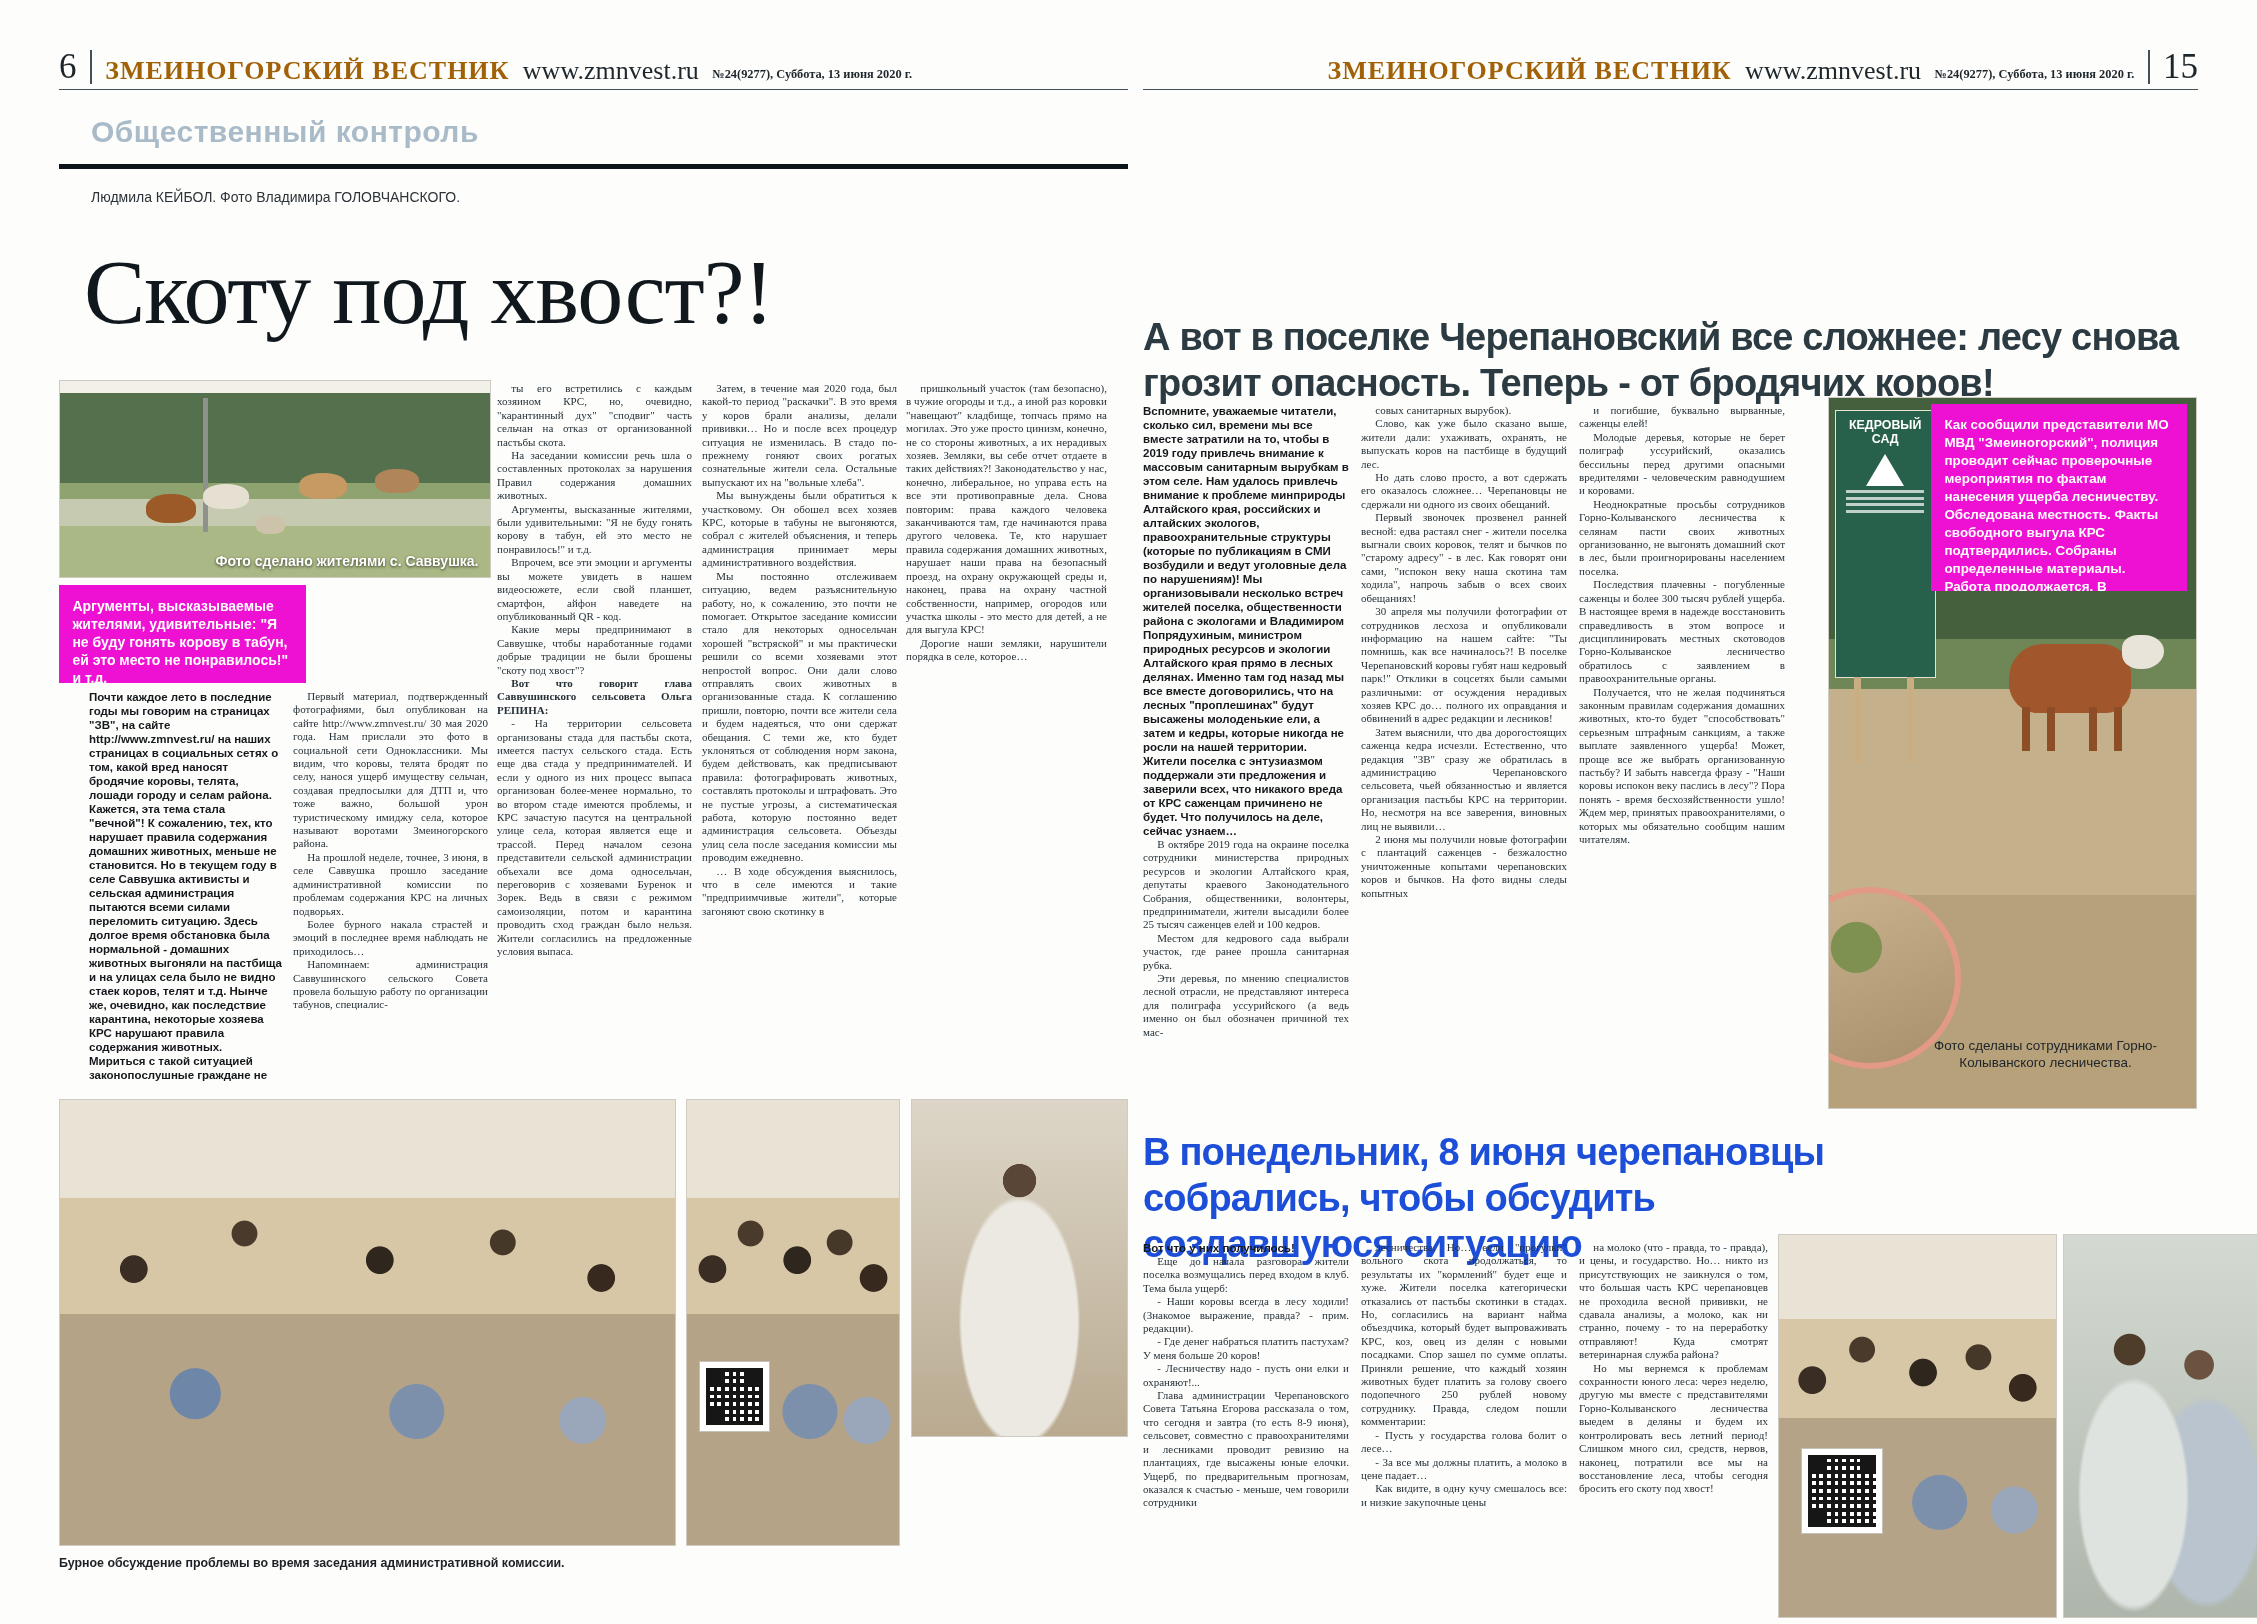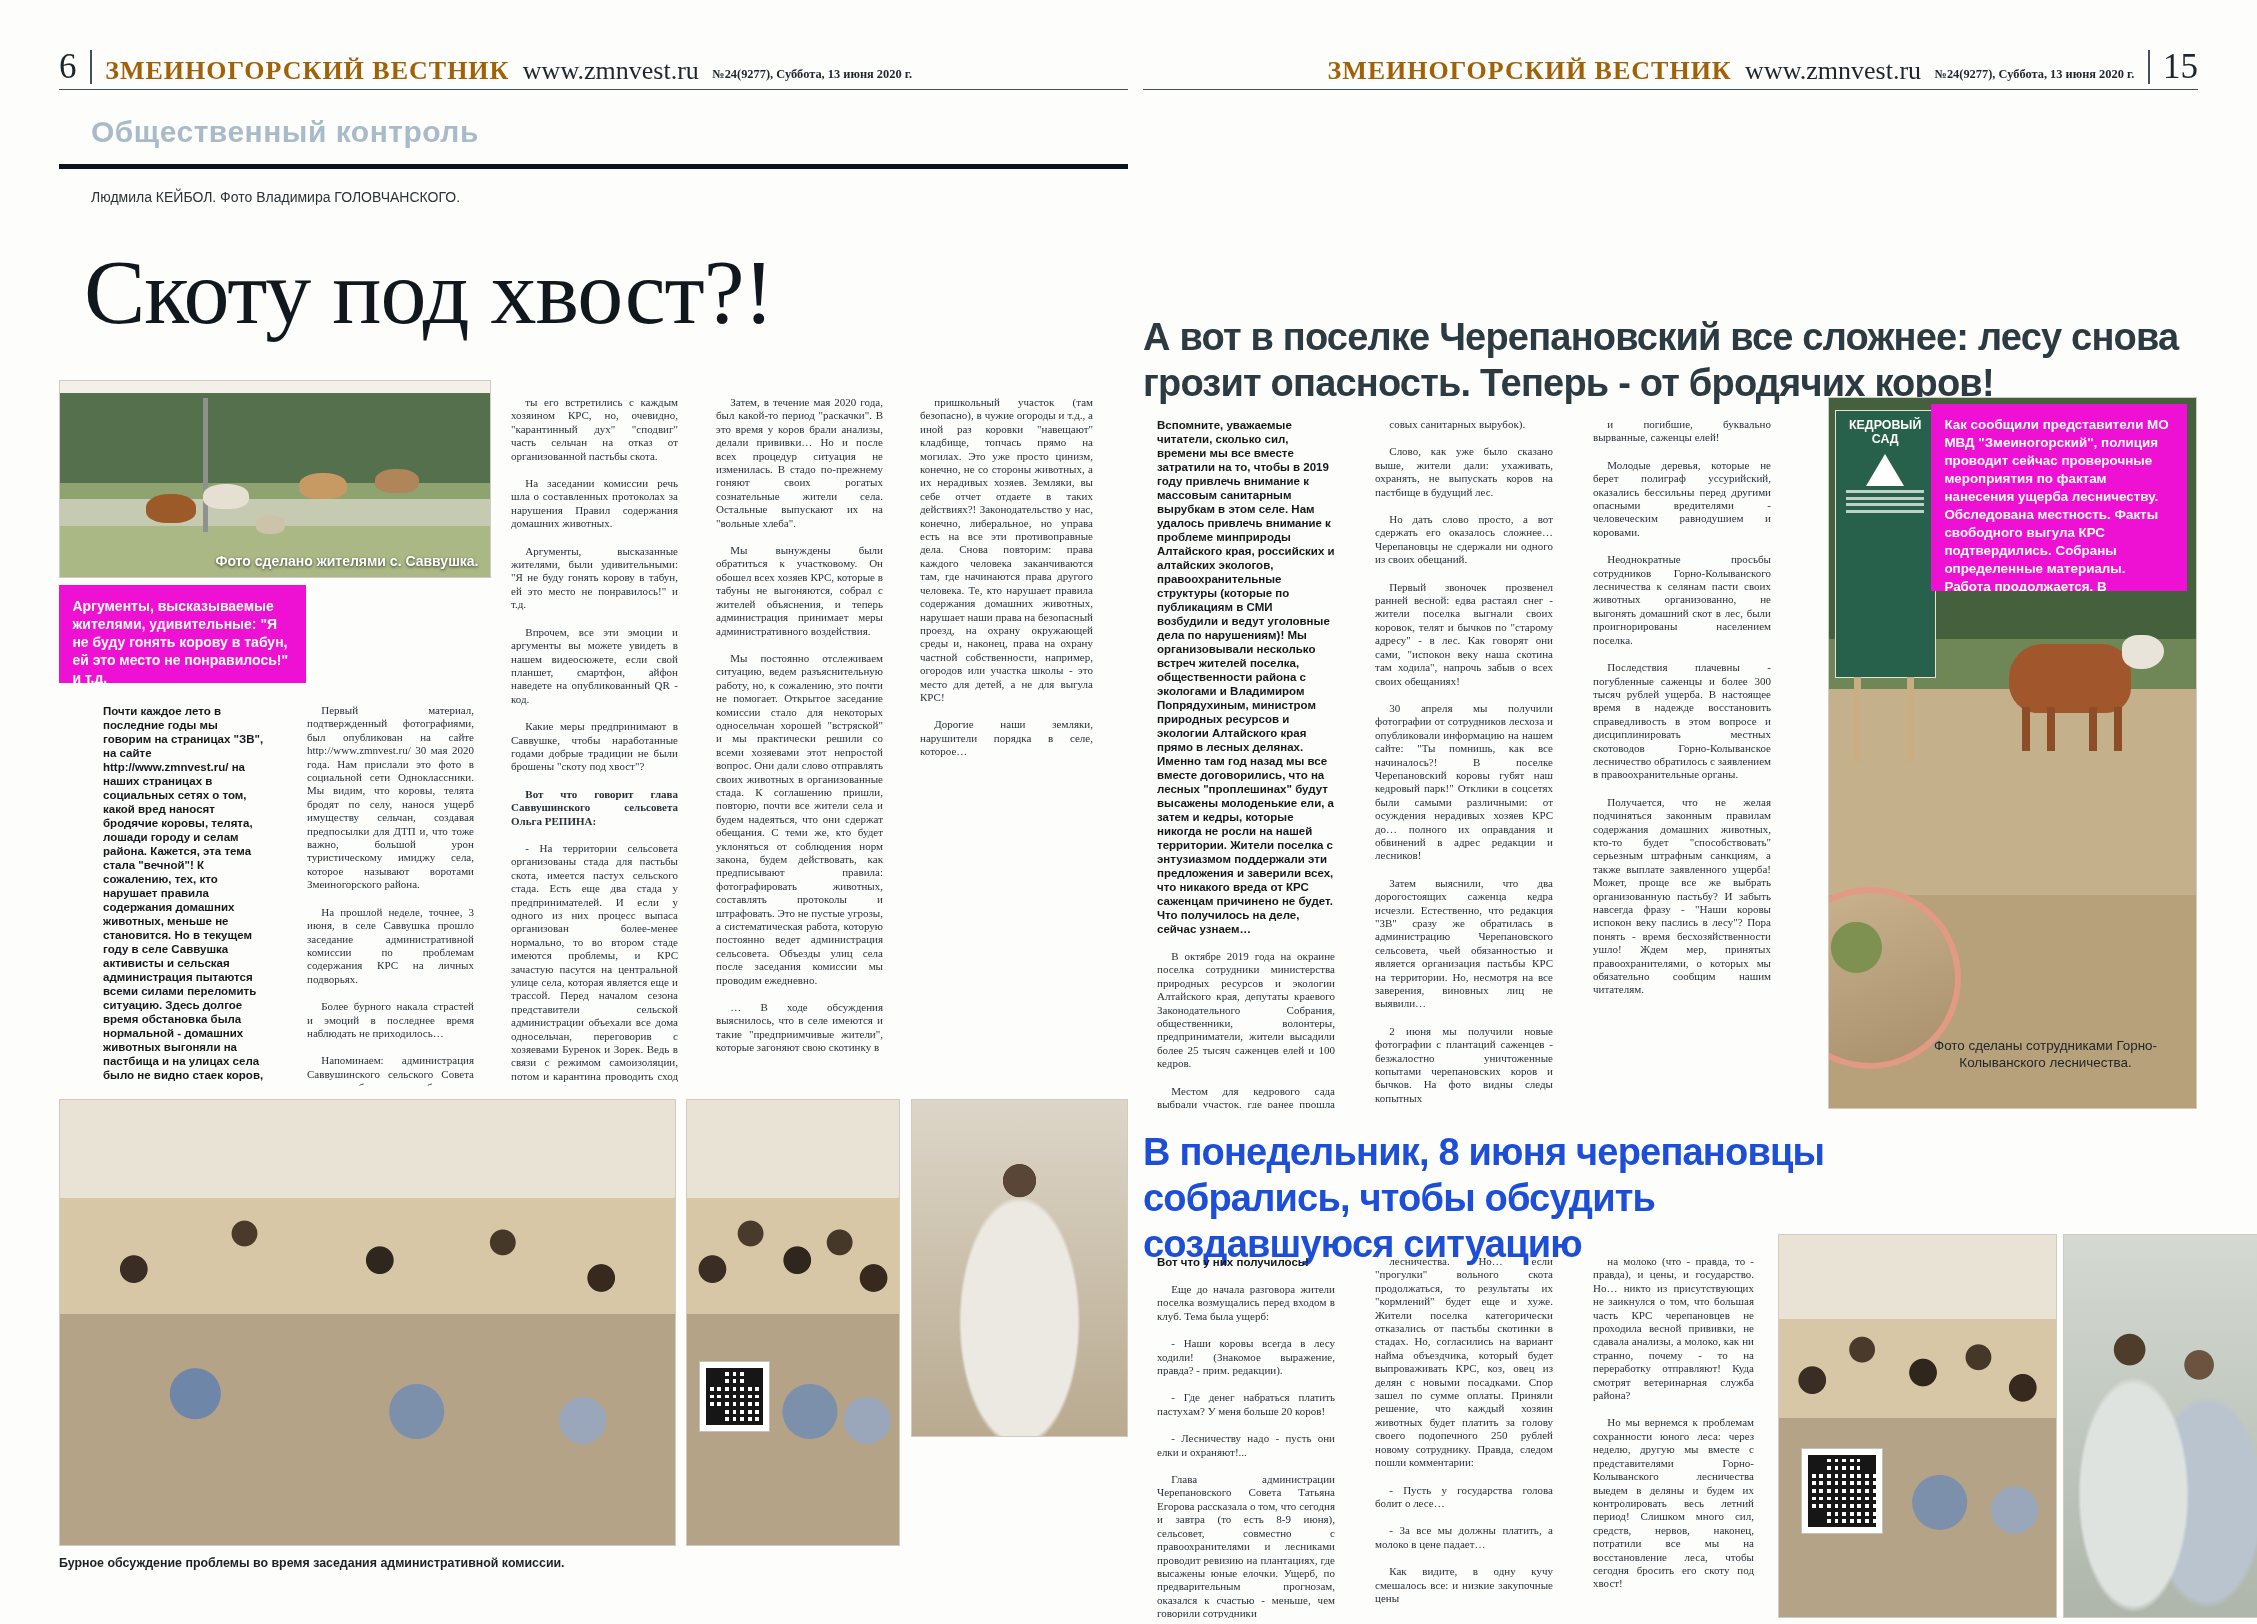--- a/index.html
+++ b/index.html
@@ -18,21 +18,21 @@
   
   #sectionLabel{position:absolute;left:91px;top:115px;font-size:30px;font-weight:bold;color:#a9bbc9;letter-spacing:0.5px;}
   #rule1{position:absolute;left:59px;top:164px;width:1069px;height:4.8px;background:#0d1419;}
   #byline{position:absolute;left:91px;top:189px;font-size:14px;color:#2b3338;}
   #headline{position:absolute;left:84px;top:205px;width:1042px;font-family:"Liberation Serif",serif;
             font-size:92px;line-height:99px;color:#10181d;letter-spacing:-1px;margin-top:38px;}
   #subhead{position:absolute;left:88px;top:325px;width:1040px;font-size:32px;line-height:36px;color:#17262e;letter-spacing:-0.3px;}
   
   .bodycol{position:absolute;font-family:"Liberation Serif",serif;font-size:11px;line-height:13.4px;
            color:#263238;text-align:justify;overflow:hidden;}
-  .bodycol p{margin:14px;text-indent:14.3px;}
+  .bodycol p{margin:0;text-indent:14.3px;}
   .sansbold{font-family:"Liberation Sans",sans-serif;font-weight:bold;font-size:11.5px;line-height:14px;
             color:#15191c;text-align:left;text-indent:0 !important;}
   .leadline{font-weight:bold;}
   
   .callout{position:absolute;background:#ee10d3;color:#ffffff;font-weight:bold;font-size:14px;
            line-height:18px;padding:12.4px 13.4px;box-sizing:border-box;text-align:left;}
   
   .photo{position:absolute;border:1px solid #cfcac2;box-sizing:border-box;overflow:hidden;}
   #photo1{background:linear-gradient(#f2f0e8 0 6%,#55704d 6% 52%,#8fa371 52% 60%,#c6cab0 60% 74%,#a9b884 74% 100%);}
   .pole{position:absolute;width:4.8px;background:#8d928c;}

